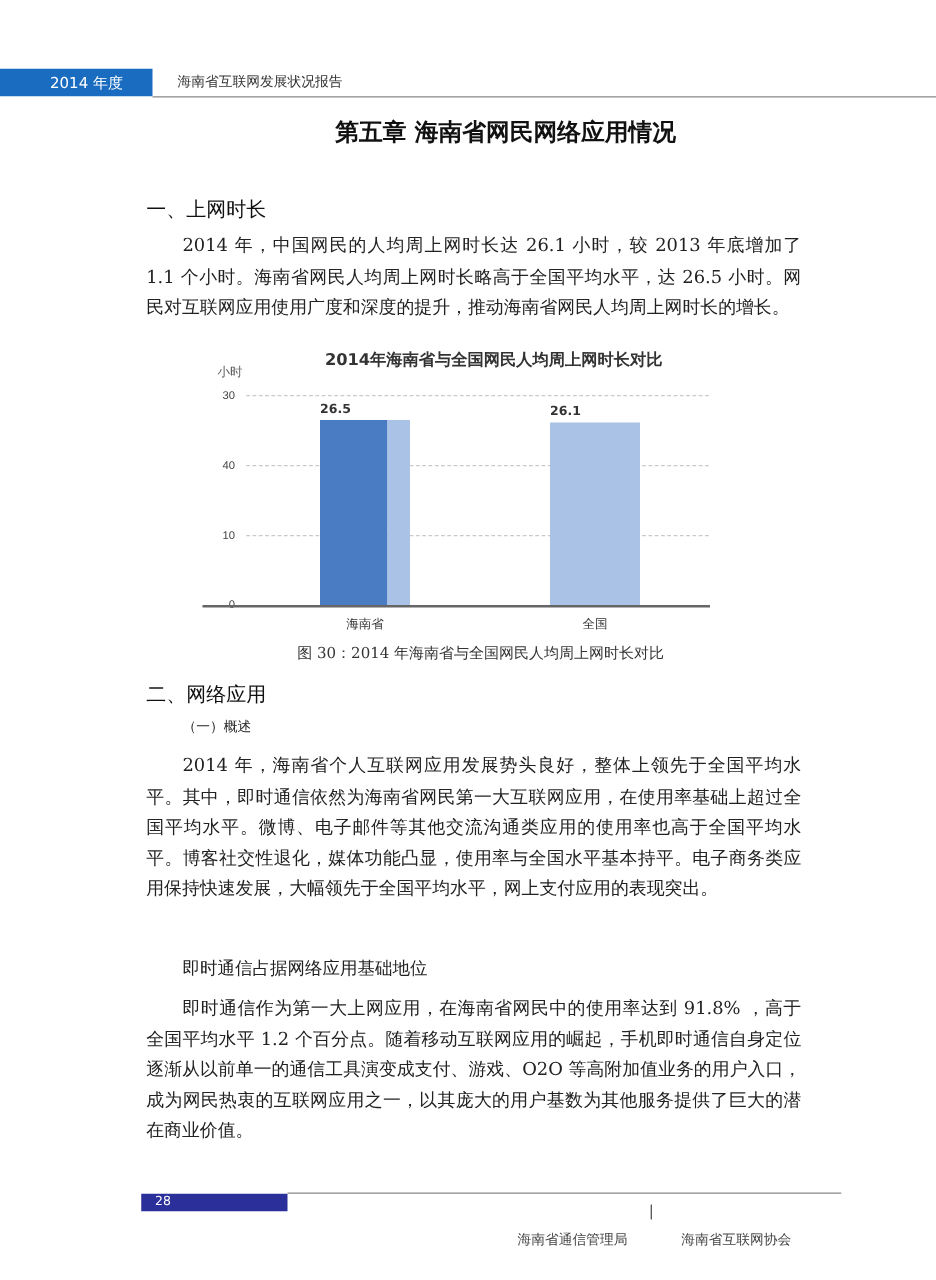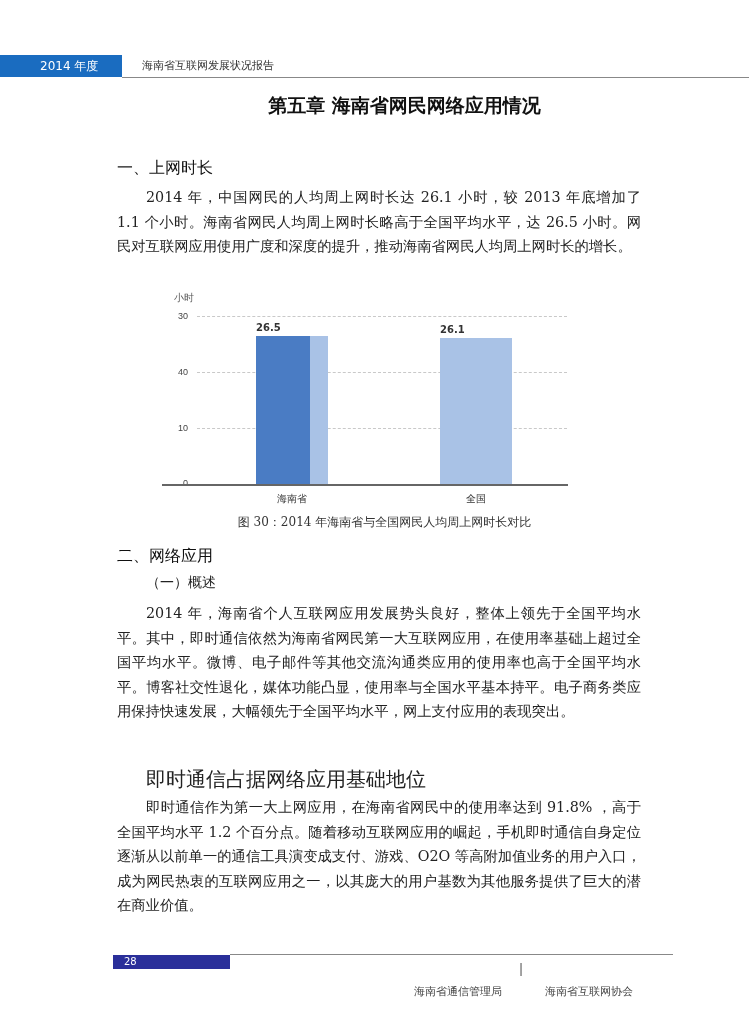--- a/index.html
+++ b/index.html
@@ -6,24 +6,24 @@
   body { width:749px; height:1024px; background:#ffffff; position:relative; overflow:hidden;
          font-family:"DejaVu Serif", "Liberation Serif", serif; color:#222; }
   .hdr-bar { position:absolute; left:0; top:55px; width:122px; height:22px; background:#1a6cc0; }
   .hdr-year { position:absolute; left:40px; top:56px; font-family:"DejaVu Sans", sans-serif; font-size:12px; color:#fff; line-height:20px; }
   .hdr-title { position:absolute; left:130px; top:58px; font-size:11px; color:#333; line-height:16px;margin-left:12px; }
   .hdr-line { position:absolute; left:122px; top:77px; width:627px; height:1px; background:#888; }
 
   .chapter { position:absolute; left:0; width:749px; top:93px; text-align:center; font-family:"DejaVu Sans", sans-serif;
              font-size:19px; font-weight:bold; color:#111; padding-left:60px; box-sizing:border-box; }
   .h2 { position:absolute; left:117px; font-family:"DejaVu Sans", sans-serif; font-size:16px; color:#111; }
-  .h3 { position:absolute; left:146px; font-family:"DejaVu Sans", sans-serif; font-size:14px; color:#222; }
+  .h3 { position:absolute; left:146px; font-family:"DejaVu Sans", sans-serif; font-size:11px; color:#222; }
   .para { position:absolute; left:117px; width:524px; font-size:14.3px; line-height:24.5px; text-indent:29px;
           text-align:justify; color:#222; }
-  .subhead { position:absolute; left:146px; font-size:20px; color:#222; }
+  .subhead { position:absolute; left:146px; font-size:14px; color:#222; }
 
   .chart { position:absolute; left:150px; top:273px; width:460px; height:240px; }
   .chart-title { position:absolute; left:0; width:100%; top:6px; text-align:center; font-family:"DejaVu Sans", sans-serif;
                  font-size:13px; font-weight:bold; color:#333; padding-left:30px; box-sizing:border-box; }
   .unit { position:absolute; left:24px; top:18px; font-family:"DejaVu Sans", sans-serif; font-size:10px; color:#555; }
   .tick { position:absolute; font-family:Liberation Sans, sans-serif; font-size:9px; color:#444; width:22px; text-align:right; left:16px; }
   .grid { position:absolute; left:47px; width:370px; height:0; border-top:1px dashed #c9c9c9; }
   .axis { position:absolute; left:12px; top:211px; width:406px; height:1.5px; background:#666; }
   .bar { position:absolute; }
   .bar-label { position:absolute; font-family:"DejaVu Sans", sans-serif; font-size:10px; font-weight:bold; color:#333; width:72px; text-align:left; }
@@ -43,20 +43,21 @@
 <div class="hdr-year">2014 年度</div>
 <div class="hdr-title">海南省互联网发展状况报告</div>
 <div class="hdr-line"></div>
 
 <div class="chapter">第五章  海南省网民网络应用情况</div>
 
 <div class="h2" style="top:158px;">一、上网时长</div>
 <div class="para" style="top:185px;">2014 年，中国网民的人均周上网时长达 26.1 小时，较 2013 年底增加了 1.1 个小时。海南省网民人均周上网时长略高于全国平均水平，达 26.5 小时。网民对互联网应用使用广度和深度的提升，推动海南省网民人均周上网时长的增长。</div>
 
 <div class="chart">
+  <div class="chart-title">2014年海南省与全国网民人均周上网时长对比</div>
   <div class="unit">小时</div>
 
   <div class="tick" style="top:38px;">30</div>
   <div class="tick" style="top:94px;">40</div>
   <div class="tick" style="top:150px;">10</div>
   <div class="tick" style="top:205px;">0</div>
 
   <div class="grid" style="top:43px;"></div>
   <div class="grid" style="top:99px;"></div>
   <div class="grid" style="top:155px;"></div>

